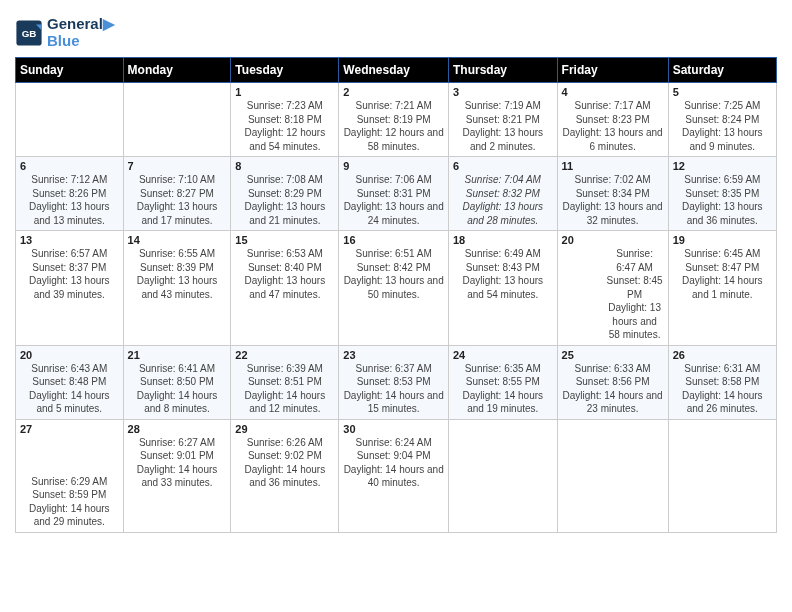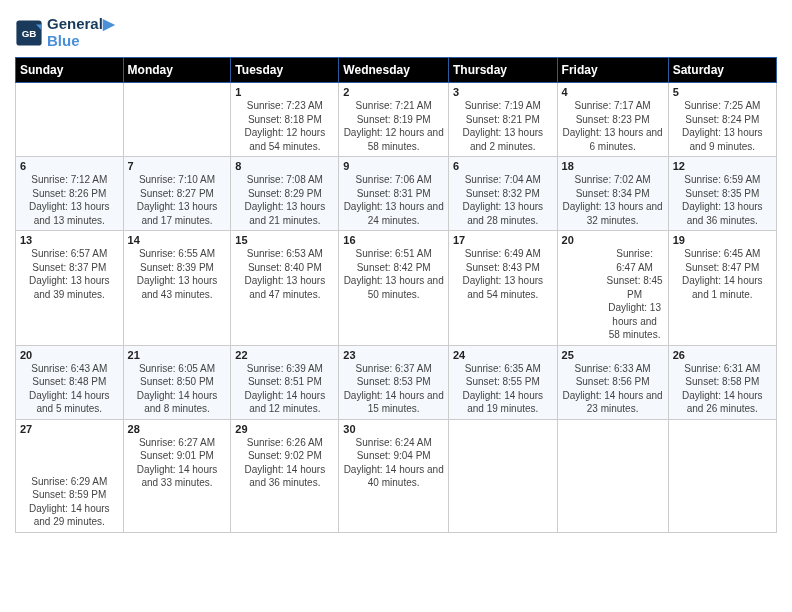--- a/index.html
+++ b/index.html
@@ -177,26 +177,26 @@
 Daylight: 13 hours and 21 minutes.</div>
           </td>
           <td>
             <span class="day-number">9</span>
             <div class="day-info" style="white-space: pre-line;">Sunrise: 7:06 AM
 Sunset: 8:31 PM
 Daylight: 13 hours and 24 minutes.</div>
           </td>
           <td>
             <span class="day-number">6</span>
-            <div class="day-info" style="white-space: pre-line;">Sunrise: 7:04 AM
+            <div class="day-info" style="white-space: pre-line; font-style: italic;">Sunrise: 7:04 AM
 Sunset: 8:32 PM
 Daylight: 13 hours and 28 minutes.</div>
           </td>
           <td>
-            <span class="day-number">18</span>
+            <span class="day-number">11</span>
             <div class="day-info" style="white-space: pre-line;">Sunrise: 7:02 AM
 Sunset: 8:34 PM
 Daylight: 13 hours and 32 minutes.</div>
           </td>
           <td>
             <span class="day-number">12</span>
             <div class="day-info" style="white-space: pre-line;">Sunrise: 6:59 AM
 Sunset: 8:35 PM
 Daylight: 13 hours and 36 minutes.</div>
           </td>
@@ -220,21 +220,21 @@
 Sunset: 8:40 PM
 Daylight: 13 hours and 47 minutes.</div>
           </td>
           <td>
             <span class="day-number">16</span>
             <div class="day-info" style="white-space: pre-line;">Sunrise: 6:51 AM
 Sunset: 8:42 PM
 Daylight: 13 hours and 50 minutes.</div>
           </td>
           <td>
-            <span class="day-number">17</span>
+            <span class="day-number">18</span>
             <div class="day-info" style="white-space: pre-line;">Sunrise: 6:49 AM
 Sunset: 8:43 PM
 Daylight: 13 hours and 54 minutes.</div>
           </td>
           <td>
             <span class="day-number">20</span>
             <div class="day-info" style="white-space: pre-line; margin-left: 44px;">Sunrise: 6:47 AM
 Sunset: 8:45 PM
 Daylight: 13 hours and 58 minutes.</div>
           </td>
@@ -247,21 +247,21 @@
         </tr>
         <tr>
           <td>
             <span class="day-number">20</span>
             <div class="day-info" style="white-space: pre-line;">Sunrise: 6:43 AM
 Sunset: 8:48 PM
 Daylight: 14 hours and 5 minutes.</div>
           </td>
           <td>
             <span class="day-number">21</span>
-            <div class="day-info" style="white-space: pre-line;">Sunrise: 6:05 AM
+            <div class="day-info" style="white-space: pre-line;">Sunrise: 6:41 AM
 Sunset: 8:50 PM
 Daylight: 14 hours and 8 minutes.</div>
           </td>
           <td>
             <span class="day-number">22</span>
             <div class="day-info" style="white-space: pre-line;">Sunrise: 6:39 AM
 Sunset: 8:51 PM
 Daylight: 14 hours and 12 minutes.</div>
           </td>
           <td>

